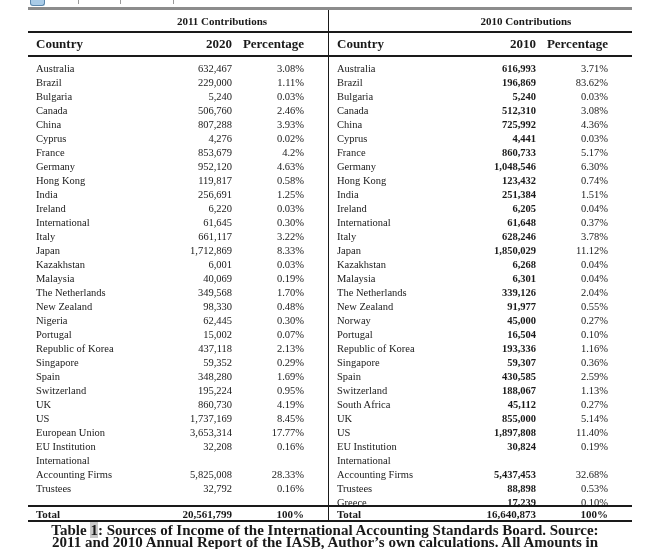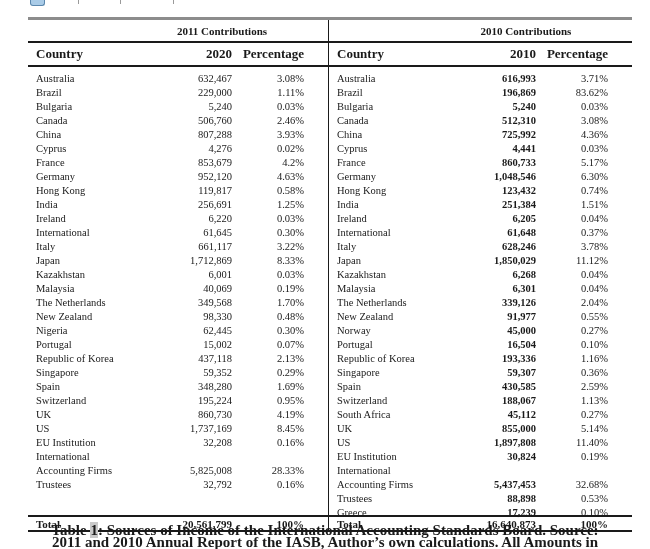--- a/index.html
+++ b/index.html
@@ -16,21 +16,21 @@
   
   .handle-icon {
     position:absolute; left:30px; top:0; width:13px; height:5px;
     background:#a9cbe7; border:1px solid #5b87ad; border-top:none;
     border-radius:0 0 3px 3px;
   }
   .ruler-tick { position:absolute; top:0; width:1px; height:4px; background:#9a9a9a; }
   .tick-1 { left:78px; } .tick-2 { left:120px; } .tick-3 { left:173px; }
 
   .table-wrap {
-    position:absolute; left:28px; top:17px; width:604px;
+    position:absolute; left:28px; top:7px; width:604px;
   }
   .top-bar { height:3px; background:#8c8c8c; }
   .cols { display:flex; }
   .half { box-sizing:border-box; }
   .half-0 { width:300px; }
   .half-1 { width:303px; }
   .vdivider { width:1px; background:#1a1a1a; }
 
   .group-row {
     display:flex; justify-content:flex-end;
@@ -217,20 +217,25 @@
               <span class="cell c-country">UK</span>
               <span class="cell c-value">860,730</span>
               <span class="cell c-pct">4.19%</span>
             </div>
             <div class="row">
               <span class="cell c-country">US</span>
               <span class="cell c-value">1,737,169</span>
               <span class="cell c-pct">8.45%</span>
             </div>
             <div class="row">
+              <span class="cell c-country">European Union</span>
+              <span class="cell c-value">3,653,314</span>
+              <span class="cell c-pct">17.77%</span>
+            </div>
+            <div class="row">
               <span class="cell c-country">EU Institution</span>
               <span class="cell c-value">32,208</span>
               <span class="cell c-pct">0.16%</span>
             </div>
             <div class="row">
               <span class="cell c-country">International</span>
               <span class="cell c-value"></span>
               <span class="cell c-pct"></span>
             </div>
             <div class="row">

